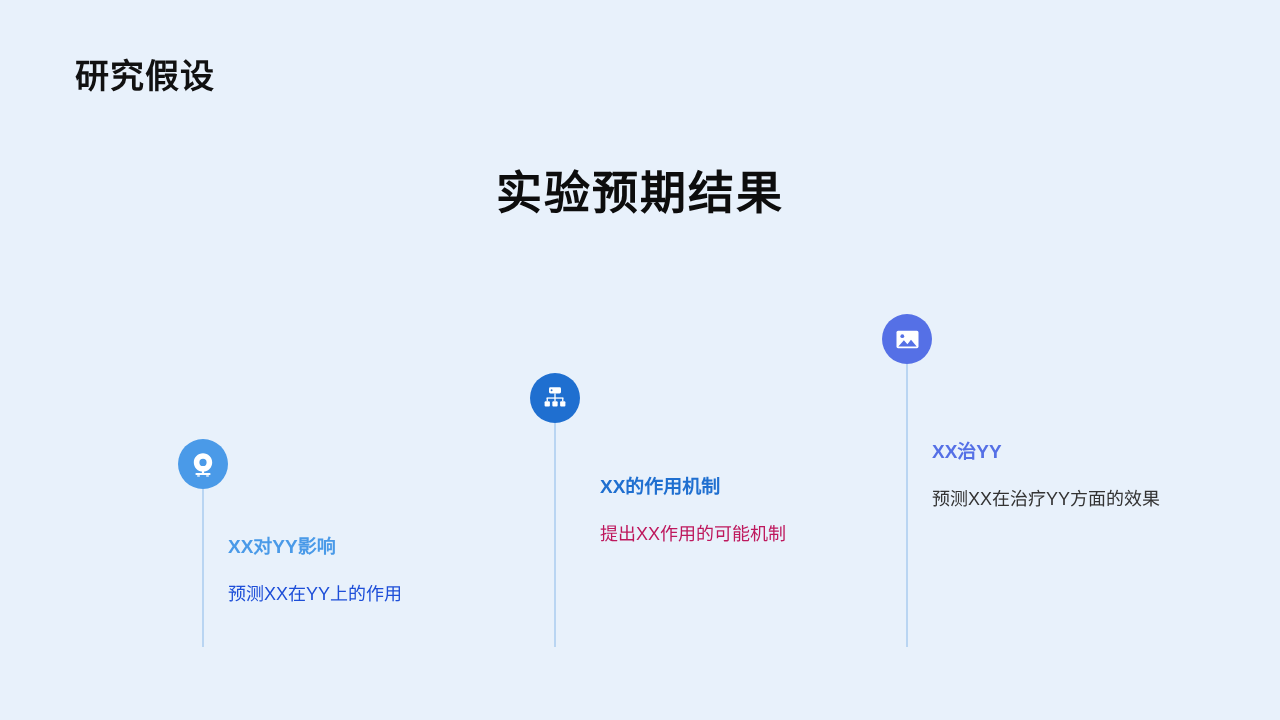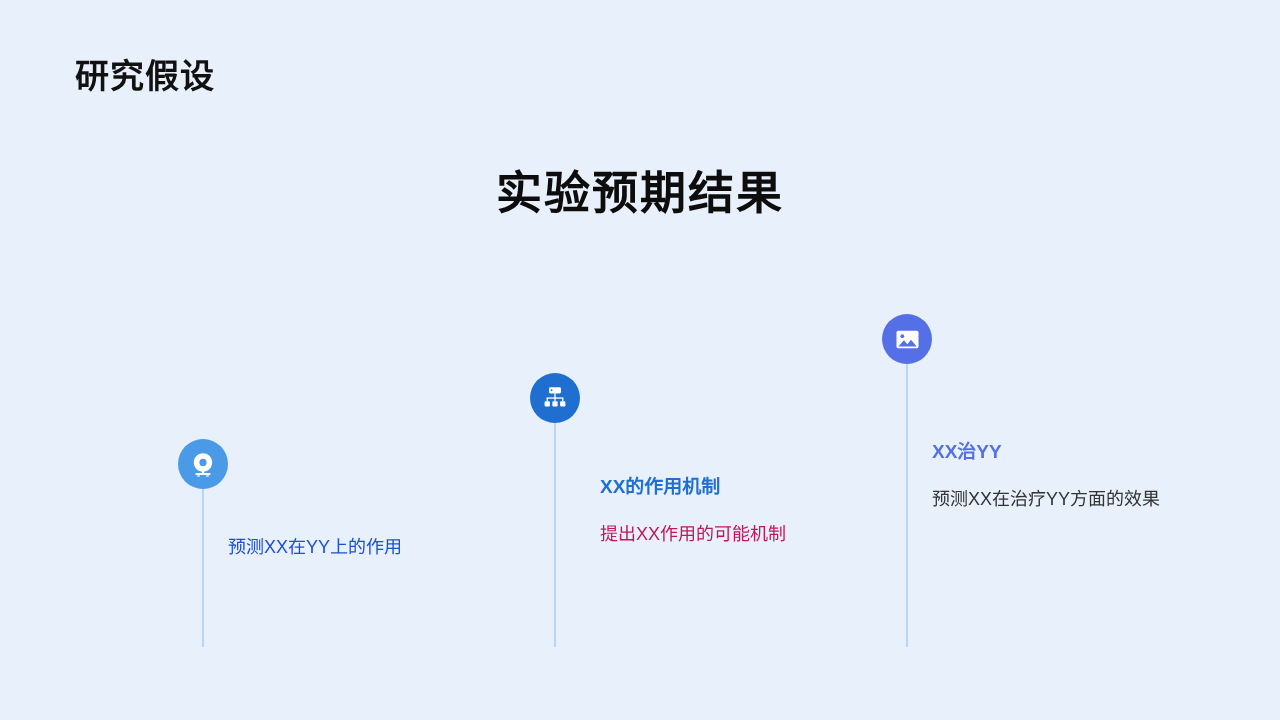--- a/index.html
+++ b/index.html
@@ -130,20 +130,21 @@
               <path fill="#ffffff" d="M14 3.2c-5.1 0-9.2 4.1-9.2 9.2 0 5.1 4.1 9.2 9.2 9.2s9.2-4.1 9.2-9.2c0-5.1-4.1-9.2-9.2-9.2zm0 5.6a3.6 3.6 0 1 1 0 7.2 3.6 3.6 0 0 1 0-7.2z"></path>
               <circle fill="#ffffff" cx="19.4" cy="7.5" r="1.5"></circle>
               <rect fill="#ffffff" x="12.9" y="20.6" width="2.2" height="2.6"></rect>
               <rect fill="#ffffff" x="6.4" y="23.1" width="15.2" height="1.9" rx="0.9"></rect>
               <rect fill="#ffffff" x="8.2" y="25.3" width="2.6" height="1.3"></rect>
               <rect fill="#ffffff" x="17.2" y="25.3" width="2.6" height="1.3"></rect>
             </svg>
           </span>
         </div>
         <div class="text-block" style="top: 535px;">
+          <div class="item-title" style="color: rgb(74, 154, 232);">XX对YY影响</div>
           <div class="item-desc" style="color: #1d4ed8;">预测XX在YY上的作用</div>
         </div>
       </div>
       <div class="milestone" style="left: 555px;">
         <div class="connector" style="top: 423px; height: 297px; background: rgb(185, 213, 242);"></div>
         <div class="node" style="top: 373px; background: rgb(31, 111, 208);">
           <span>
             <svg width="26" height="26" viewBox="0 0 26 26" aria-hidden="true">
               <rect fill="#ffffff" x="7" y="2.2" width="12" height="6.2" rx="1.4"></rect>
               <circle fill="#2f6fc4" cx="9.6" cy="5.3" r="0.95"></circle>

